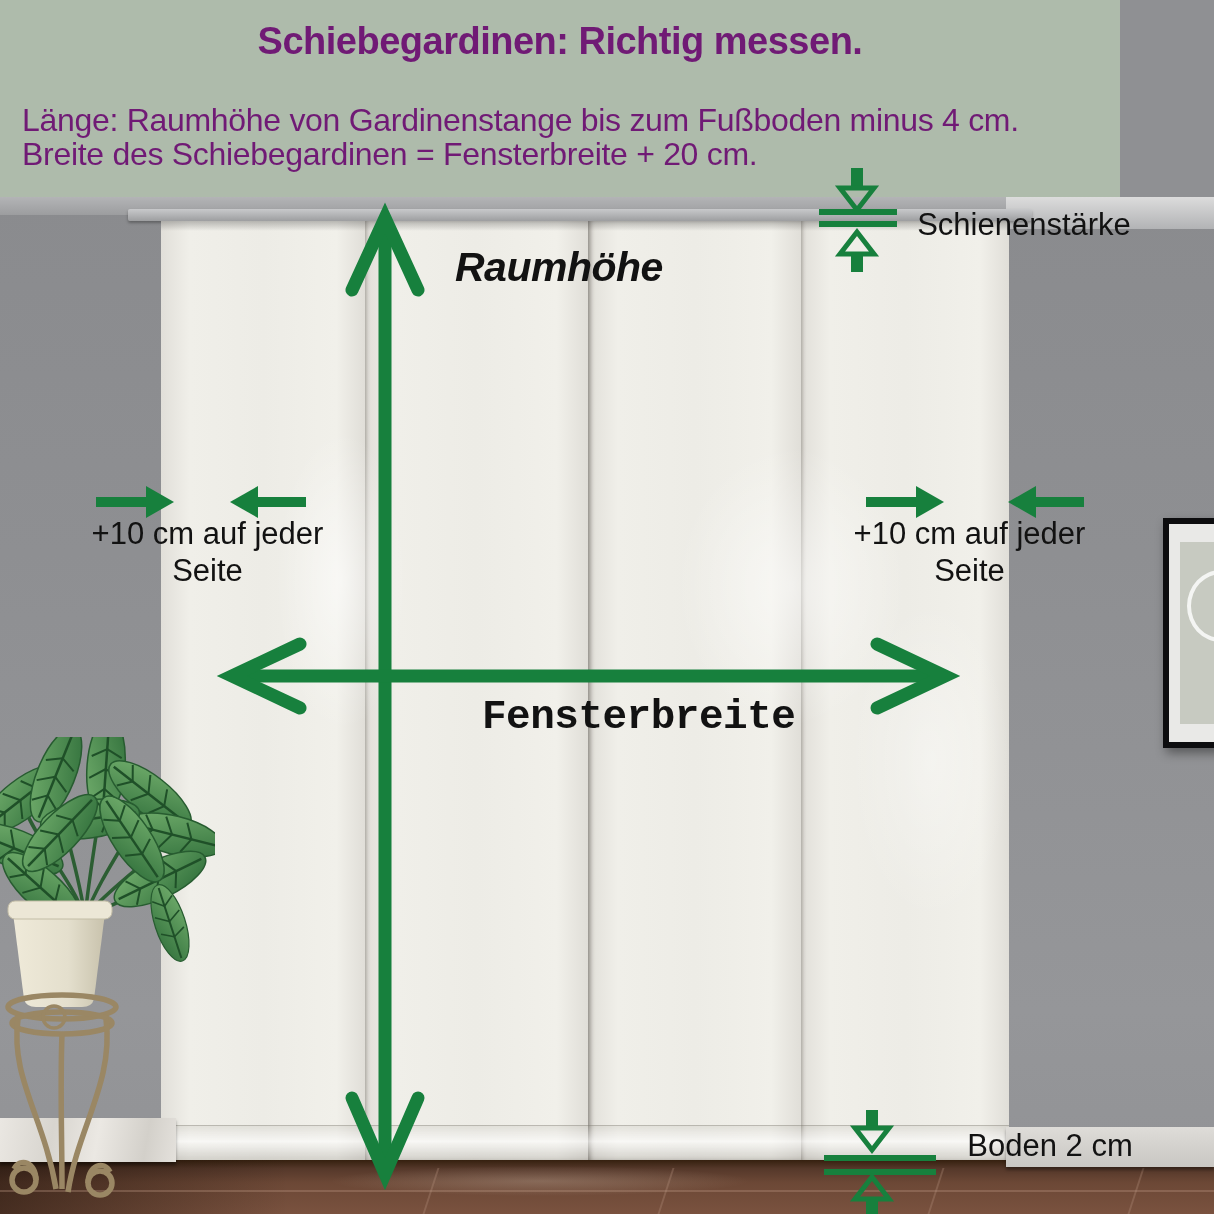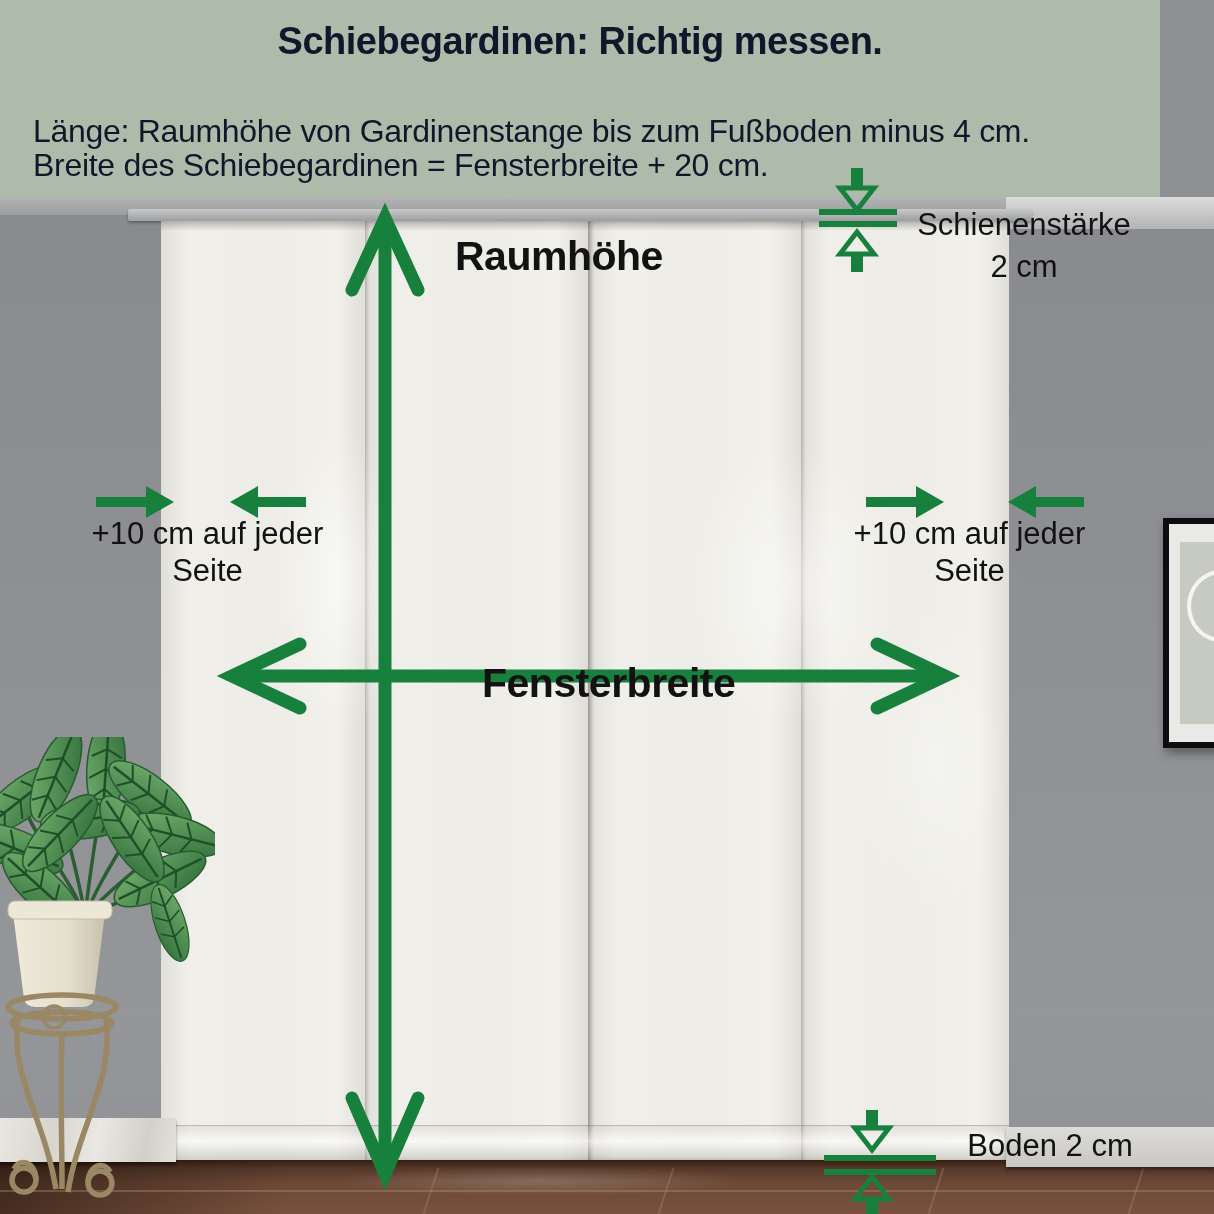--- a/index.html
+++ b/index.html
@@ -4,27 +4,27 @@
 <style>
   html,body{margin:0;padding:0;background:#555;}
   .stage{
     position:relative;width:1214px;height:1214px;overflow:hidden;
     font-family:"Liberation Sans","DejaVu Sans",sans-serif;
     background:#8f9093;
   }
   
   .header{
     position:absolute;left:0;top:0;width:1120px;height:197px;
-    background:#aebbab;color:#0f172a;padding-left:40px;
+    background:#aebbab;color:#701a75;
   }
   .header h1{
     margin:0;position:absolute;left:0;top:20px;width:100%;
     text-align:center;font-size:38px;font-weight:700;letter-spacing:-0.5px;
   }
-  .header p{margin:15px;position:absolute;left:18px;font-size:32px;font-weight:400;letter-spacing:-0.3px;}
+  .header p{margin:4px;position:absolute;left:18px;font-size:32px;font-weight:400;letter-spacing:-0.3px;}
   .instr1{top:98px;}
   .instr2{top:132px;}
 
   
   .photo{
     position:absolute;left:0;top:197px;width:1214px;height:1017px;
     background:linear-gradient(180deg,#8a8b8e 0%,#8e8f92 35%,#959699 80%,#919295 100%);
   }
   .ceiling{position:absolute;left:0;top:0;width:1214px;height:18px;
     background:linear-gradient(180deg,#b3b4b6,#9c9d9f);}
@@ -78,22 +78,22 @@
     border:4px solid rgba(255,255,255,0.8);border-radius:50%;}
 
   .plant{position:absolute;left:0;top:540px;}
 
   .overlay{position:absolute;left:0;top:0;width:1214px;height:1214px;pointer-events:none;}
 
   
   .lbl{position:absolute;color:#121212;white-space:nowrap;}
   .lbl-big{font-size:41px;font-weight:700;letter-spacing:-0.5px;}
   .lbl-reg{font-size:31px;font-weight:400;text-align:center;line-height:37px;}
-  .lbl-room-height{left:455px;top:233px;}
-  .lbl-window-width{left:482px;top:660px;}
+  .lbl-room-height{left:455px;top:244px;font-style:italic;}
+  .lbl-window-width{left:482px;top:694px;font-family:Liberation Mono, monospace;}
   .lbl-rail{left:896px;top:204px;width:256px;line-height:42px;}
   .lbl-left-allow{left:60px;top:515px;width:295px;}
   .lbl-right-allow{left:822px;top:515px;width:295px;}
   .lbl-floor{left:915px;top:1122px;width:270px;line-height:48px;}
 </style>
 </head>
 <body>
 
 <div class="stage">
 
@@ -249,21 +249,20 @@
       <rect x="866" y="1199" width="12" height="15" fill="#17803D"></rect>
     </g>
   </svg>
 
   <div class="lbl lbl-big lbl-room-height">Raumhöhe</div>
 
   <div class="lbl lbl-big lbl-window-width">Fensterbreite</div>
 
   <div class="lbl lbl-reg lbl-rail">
     <div>Schienenstärke</div>
-    <div>2 cm</div>
   </div>
 
   <div class="lbl lbl-reg lbl-left-allow">
     <div>+10 cm auf jeder</div>
     <div>Seite</div>
   </div>
 
   <div class="lbl lbl-reg lbl-right-allow">
     <div>+10 cm auf jeder</div>
     <div>Seite</div>

